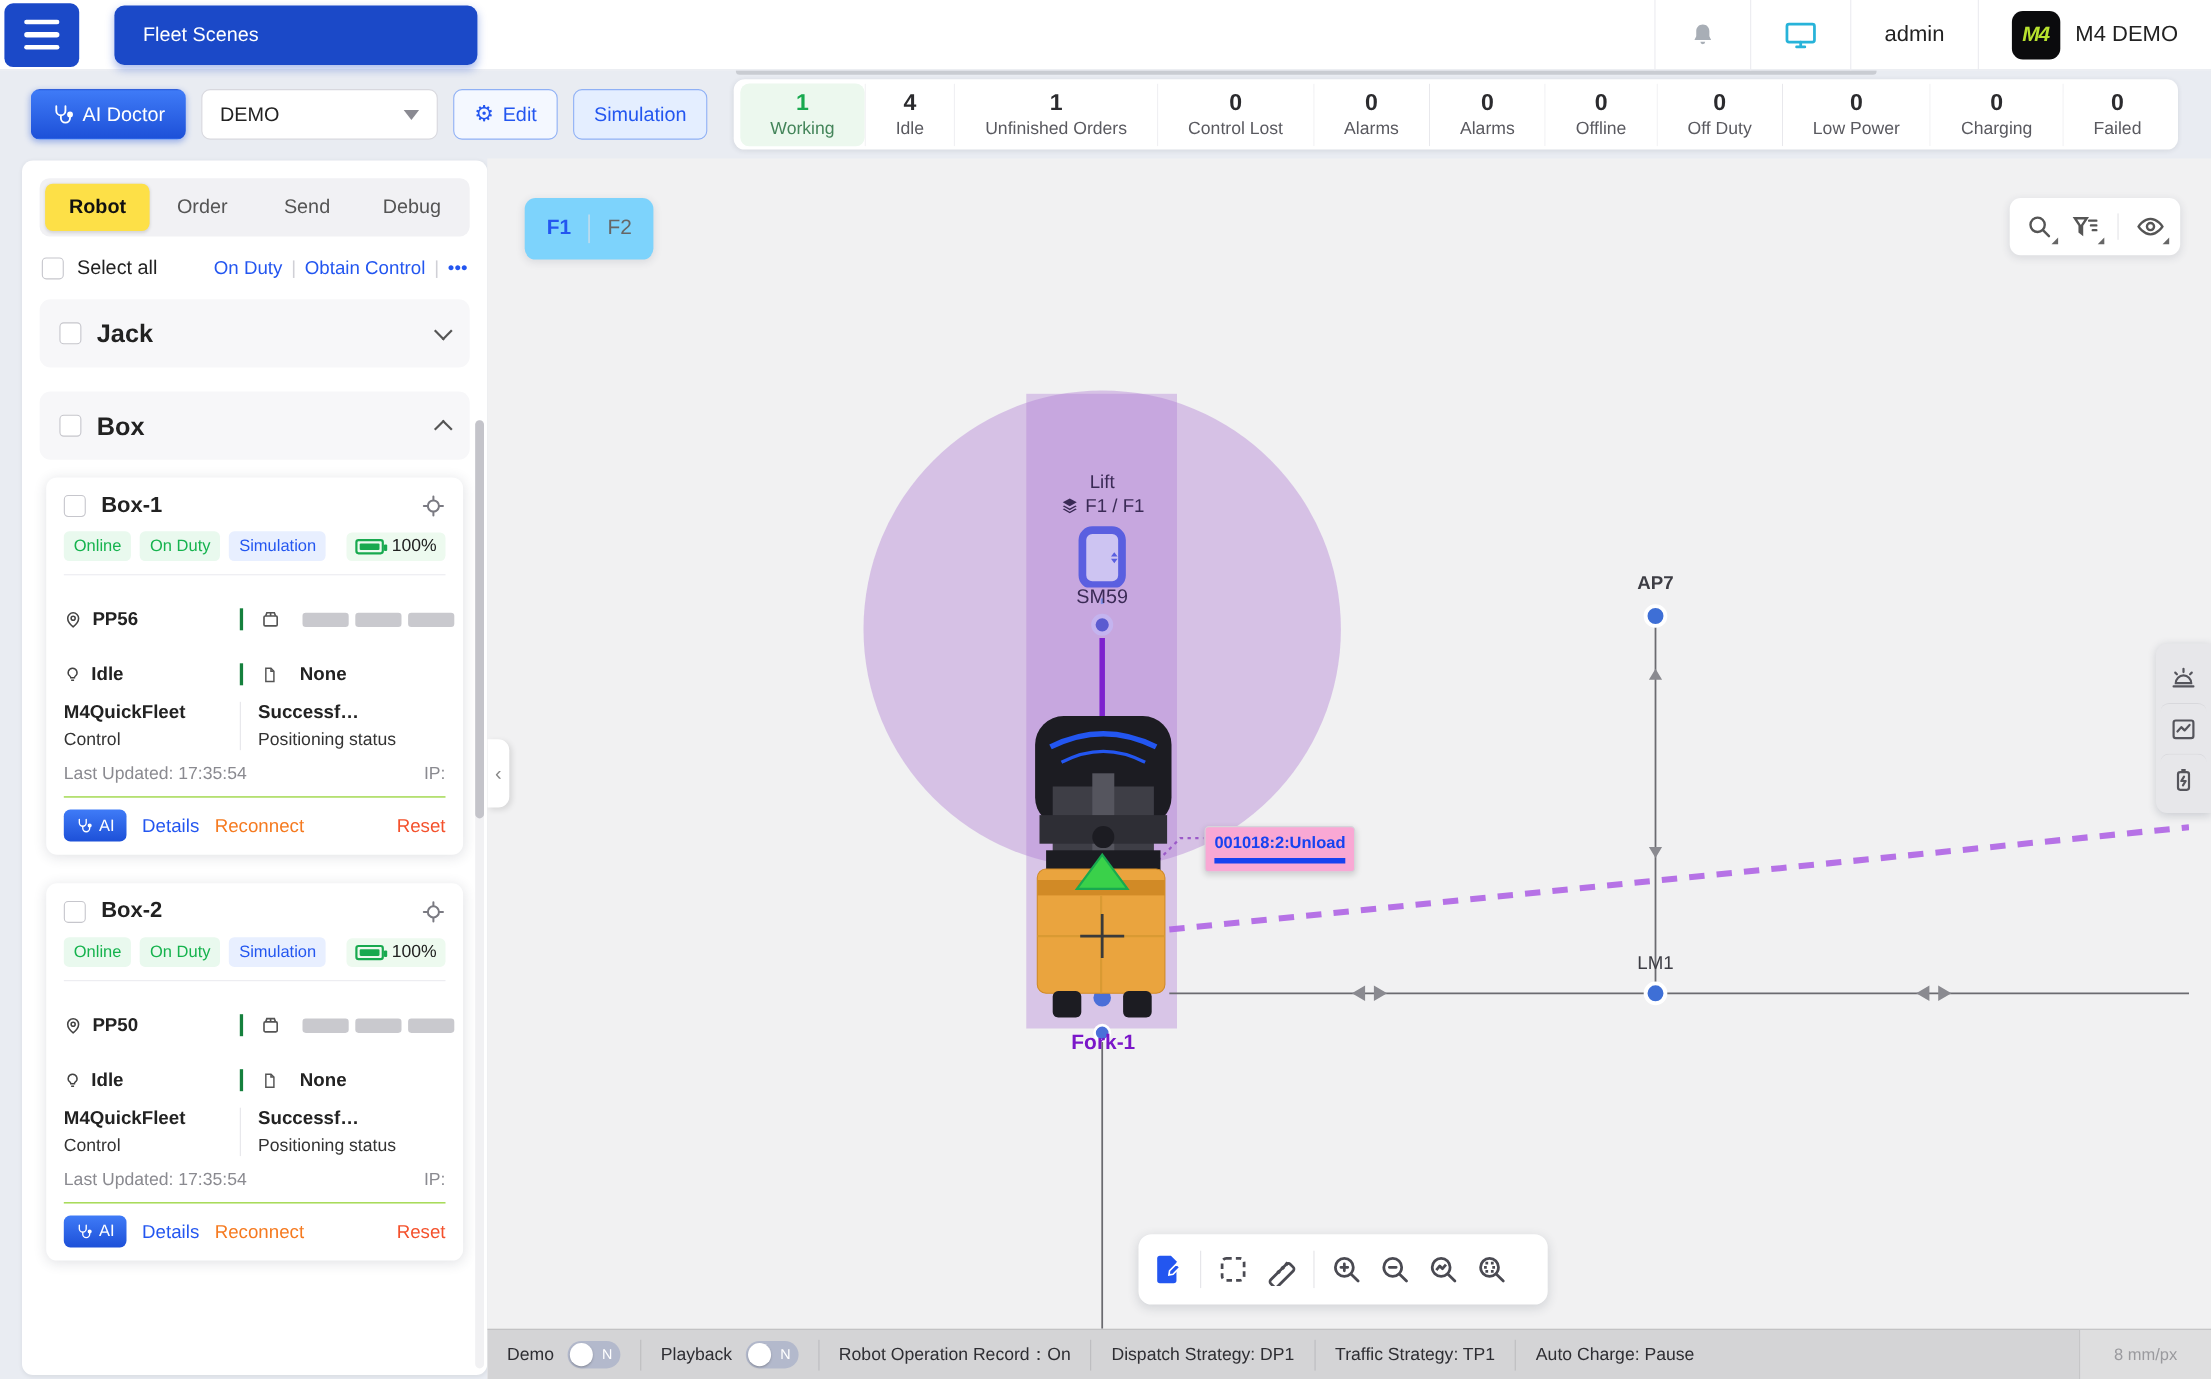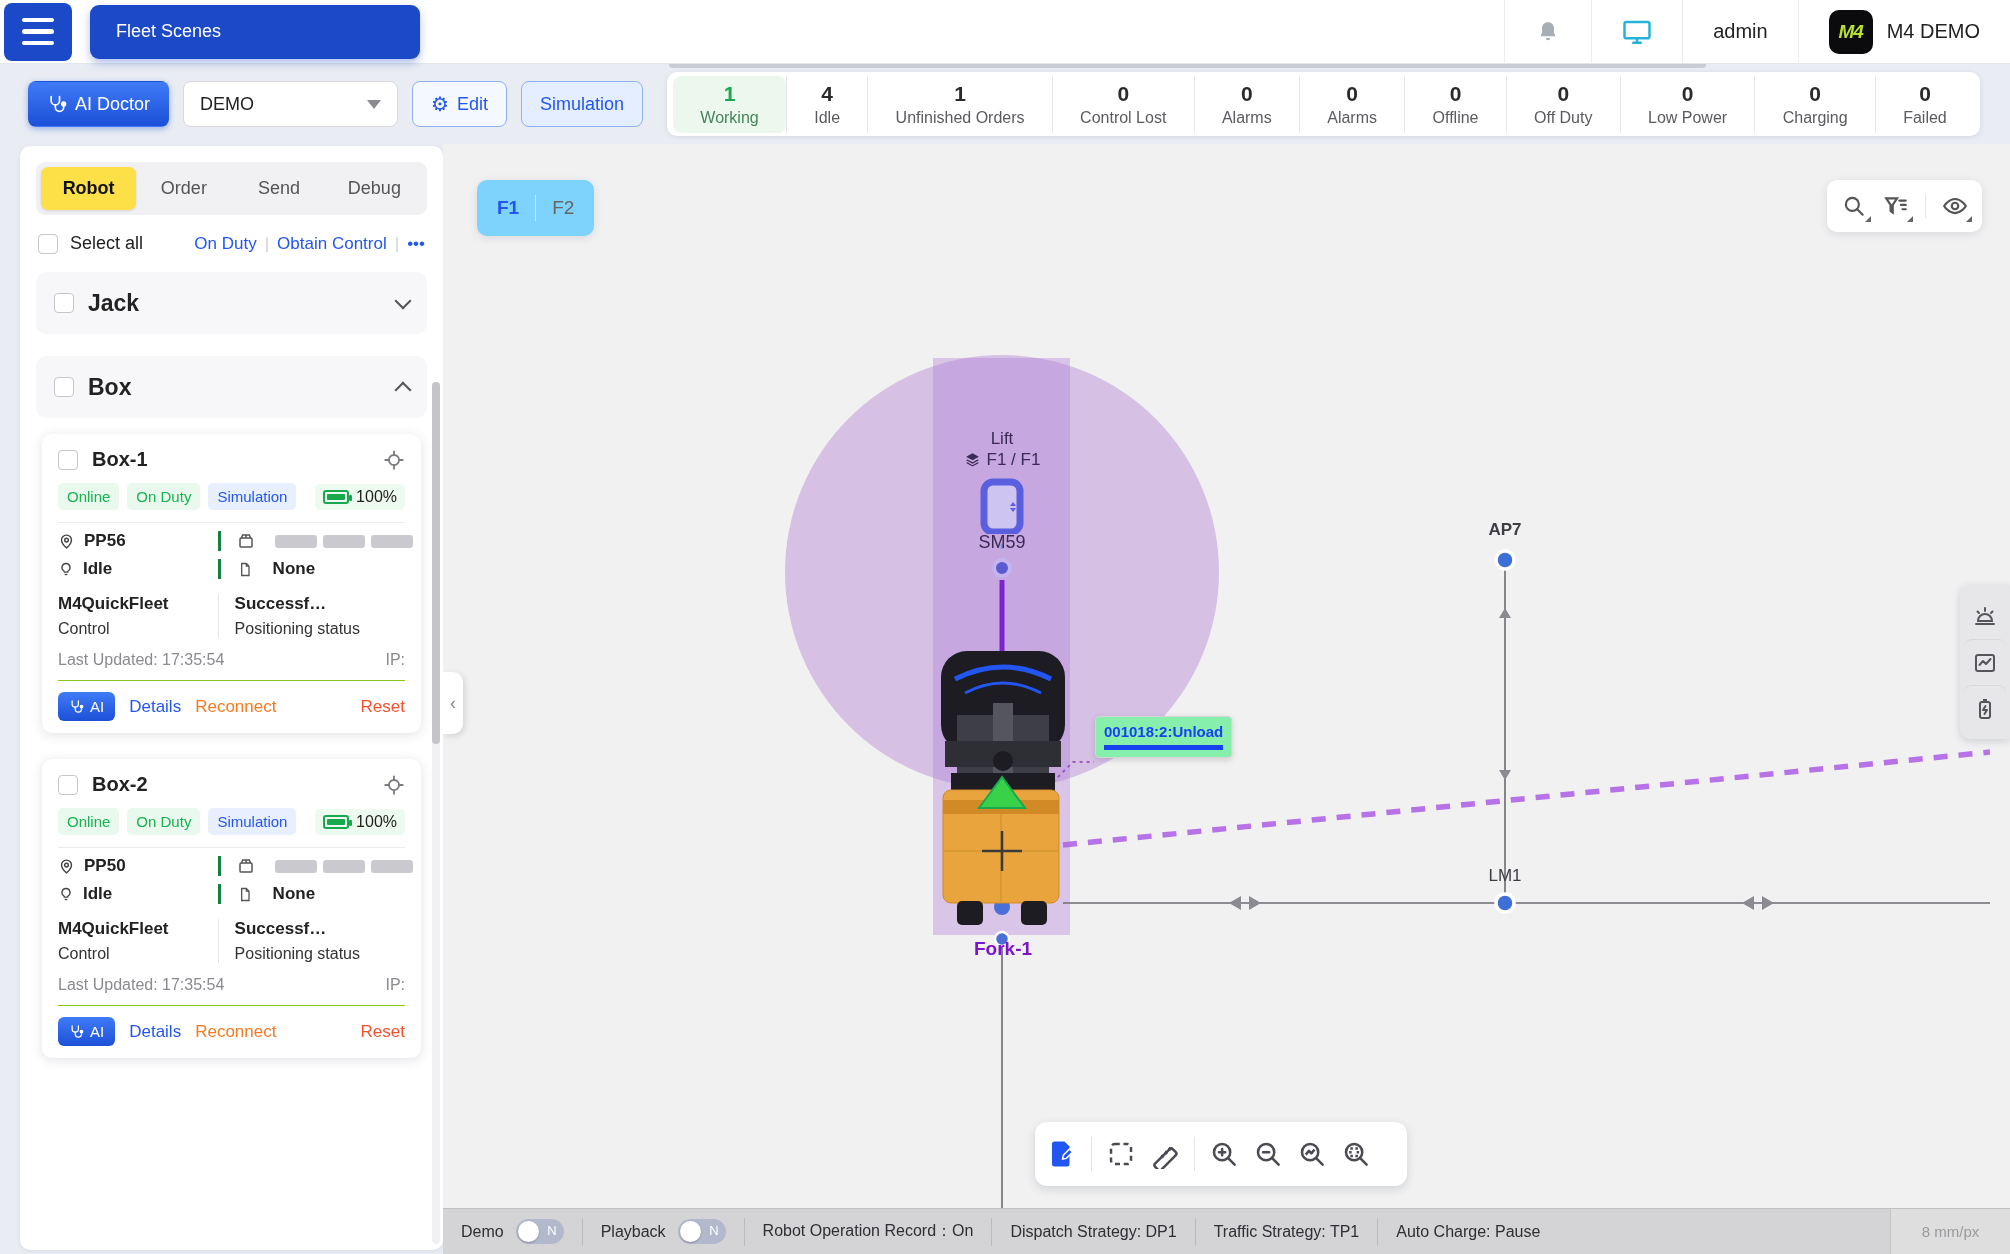--- a/index.html
+++ b/index.html
@@ -6,21 +6,21 @@
   html,body { width:2010px; height:1254px; overflow:hidden;
     font-family:"Liberation Sans", sans-serif; background:#e9ecf2; color:#222; }
 
   
   .topbar { height:64px; background:#fff; display:flex; align-items:center;
     border-bottom:1px solid #e4e7ed; position:relative; z-index:30; }
   .hamburger { width:68px; height:58px; margin:3px 0 3px 4px; background:#1b49c8;
     border-radius:8px; display:flex; flex-direction:column; justify-content:center;
     align-items:center; gap:7px; cursor:pointer; }
   .hamburger i { display:block; width:32px; height:4.5px; background:#fff; border-radius:3px; }
-  .scene-tab { margin-left:18px; width:330px; height:54px; background:#1b49c8;
+  .scene-tab { margin-left:32px; width:330px; height:54px; background:#1b49c8;
     border-radius:9px; display:flex; align-items:center; padding-left:26px;
     color:#fff; font-size:18px; box-shadow:0 4px 8px rgba(27,73,200,.35); }
   .top-right { margin-left:auto; display:flex; align-items:stretch; height:64px; }
   .tr-item { display:flex; align-items:center; padding:0 30px; border-left:1px solid #ececf0; }
   .user-name { font-size:20px; color:#222; }
   .brand { display:flex; align-items:center; gap:14px; }
   .logo-badge { width:44px; height:44px; background:#0b0b0d; border-radius:10px;
     display:flex; align-items:center; justify-content:center; color:#b8e22e;
     font-size:19px; font-weight:bold; font-style:italic; letter-spacing:-1px; }
   .brand-name { font-size:20px; }
@@ -92,21 +92,21 @@
   .badge { font-size:15px; padding:5px 9px; border-radius:5px; }
   .b-green { background:#e9f9ee; color:#16b34e; }
   .b-blue  { background:#e8efff; color:#2356f0; }
   .batt-pill { margin-left:auto; background:#edfaef; border-radius:5px; padding:4px 8px;
     display:flex; align-items:center; gap:7px; font-size:16px; color:#222; }
   .batt { width:26px; height:14px; border:2px solid #18a94f; border-radius:3px; position:relative; }
   .batt::before { content:""; position:absolute; inset:2px; background:#18a94f; border-radius:1px; }
   .batt::after { content:""; position:absolute; right:-5px; top:3px; width:3px; height:6px;
     background:#18a94f; border-radius:1px; }
   .rc-div { border-top:1px solid #ececf0; margin-top:12px; }
-  .rc-grid { display:flex; margin-top:8px; }
+  .rc-grid { display:flex; margin-top:30px; }
   .rc-col { display:flex; align-items:center; gap:9px; font-size:17px; }
   .rc-col.l { width:46%; }
   .rc-col.r { width:54%; border-left:3px solid #15803d; padding-left:16px;gap:20px; }
   .rc-col b { font-size:17px; }
   .segbar { display:flex; gap:6px; }
   .seg { width:42px; height:13px; background:#c9c9ce; border-radius:3px; }
   .rc-two { display:flex; margin-top:15px; }
   .tw { width:46%; }
   .tw.r { width:54%; border-left:1px solid #e6e6ea; padding-left:16px; }
   .tw .t1 { font-size:17px; font-weight:bold; }
@@ -150,21 +150,21 @@
   .lift-label { position:absolute; left:489px; top:284px; width:140px; text-align:center;
     color:#3a2a55; font-size:17px; line-height:21px; }
   .lift-floor { display:flex; align-items:center; justify-content:center; gap:6px; }
   .lift-icon { position:absolute; left:536px; top:334px; }
   .station-label { position:absolute; left:489px; top:388px; width:140px; text-align:center;
     color:#3a2a55; font-size:18px; }
 
   .robot-wrap { position:absolute; left:480px; top:501px; width:160px; height:300px; cursor:pointer; }
   .robot-name { position:absolute; left:480px; top:794px; width:160px; text-align:center;
     color:#7a16c9; font-weight:bold; font-size:19px; }
-  .task-tip { position:absolute; left:652px; top:572px; background:#86efac; border:1px solid #d4d4da;
+  .task-tip { position:absolute; left:652px; top:607px; background:#f9a8d4; border:1px solid #d4d4da;
     border-radius:4px; box-shadow:0 2px 6px rgba(0,0,0,.15); padding:6px 8px 7px 8px; cursor:pointer; }
   .task-tip .tt { color:#1742f0; font-size:15px; font-weight:bold; white-space:nowrap; }
   .task-tip .bar { height:5px; background:#1742f0; margin-top:5px; }
 
   .node-label { position:absolute; color:#3d3d44; font-size:17px; text-align:center; width:90px; }
   .lbl-ap7 { left:1017px; top:376px;font-weight:bold; }
   .lbl-lm1 { left:1017px; top:722px; }
 
   .overlay { position:absolute; inset:0; pointer-events:none; }
 

